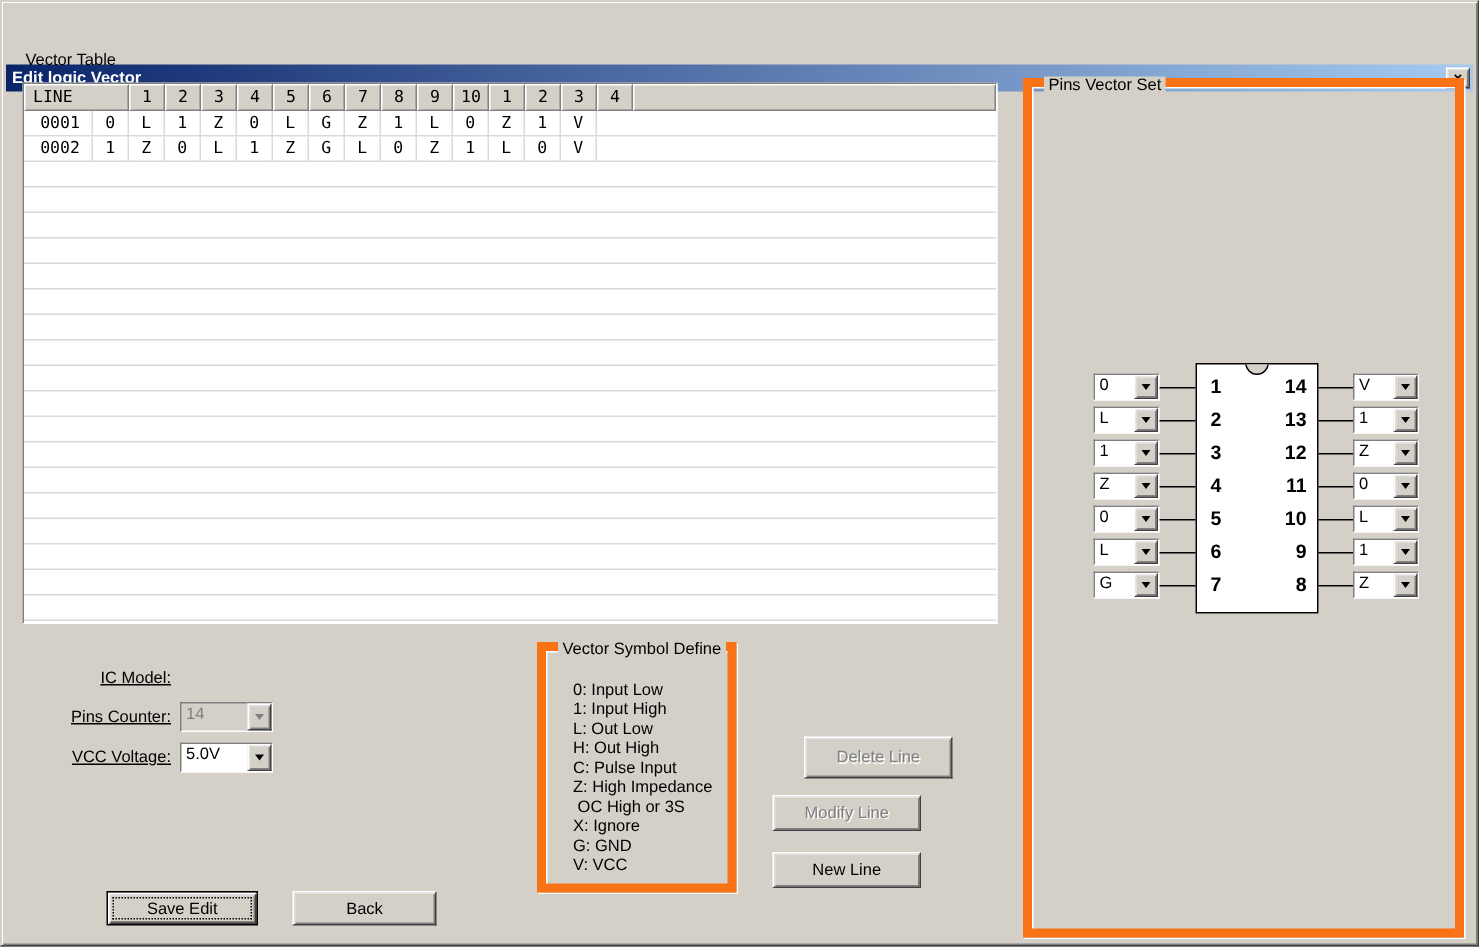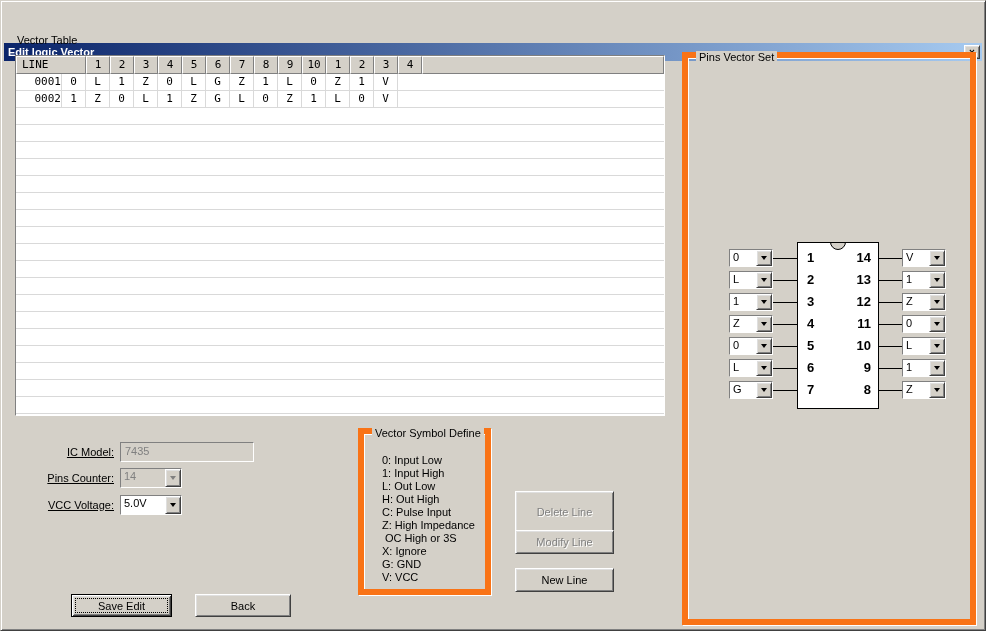--- a/index.html
+++ b/index.html
@@ -56,21 +56,21 @@
   }
   .th.line-col { width: 70px; text-align: left; padding-left: 5px; }
   .th.fill { flex: 1; width: auto; }
   .tr { display: flex; height: 17px; border-bottom: 1px solid #d9d9d9; }
   .td {
     width: 24px; flex: none;
     border-right: 1px solid #d9d9d9;
     font-family: "DejaVu Sans Mono", monospace; font-size: 11px;
     line-height: 16px; text-align: center; color: #000;
   }
-  .td.line-col { width: 46px; text-align: right; padding-left: 3px; }
+  .td.line-col { width: 46px; text-align: center; padding-left: 3px; }
   .td.fill { flex: 1; width: auto; border-right: none; }
 
   
   .form-label { position: absolute; left: 10px; width: 103px; text-align: right; font-size: 11px; text-decoration: underline; }
   .textbox {
     position: absolute;
     border: 1px solid; border-color: #808080 #ffffff #ffffff #808080;
     background: #fff; padding-left: 4px; line-height: 17px; font-size: 11px;
   }
   .textbox.disabled { background: var(--dialog-bg, #d4d0c8); color: var(--disabled-text, #808080); }
@@ -222,23 +222,20 @@
         <div class="tr empty"></div>
         <div class="tr empty"></div>
         <div class="tr empty"></div>
         <div class="tr empty"></div>
         <div class="tr empty"></div>
         <div class="tr empty"></div>
       </div>
   </div>
 
   <div class="form-label" style="top:445px">IC Model:</div>
-  <div class="textbox disabled" style="left:119px;top:441px;width:134px;height:20px">
-    <span>7435</span>
-  </div>
 
   <div class="form-label" style="top:471px">Pins Counter:</div>
   <div class="combo disabled" style="left:119px;top:467px;width:62px;height:20px">
     <div class="combo-val">14</div>
     <div class="combo-btn">
         <span class="arrow-down"></span>
       </div>
   </div>
 
   <div class="form-label" style="top:498px">VCC Voltage:</div>
@@ -258,21 +255,21 @@
         <div class="sym-line">H: Out High</div>
         <div class="sym-line">C: Pulse Input</div>
         <div class="sym-line">Z: High Impedance</div>
         <div class="sym-line"> OC High or 3S</div>
         <div class="sym-line">X: Ignore</div>
         <div class="sym-line">G: GND</div>
         <div class="sym-line">V: VCC</div>
       </div>
   </div>
 
-  <button class="btn3d disabled" style="left:514px;top:490px;width:99px;height:41px">Delete Line</button>
+  <button class="btn3d disabled" style="left:535px;top:490px;width:99px;height:28px">Delete Line</button>
   <button class="btn3d disabled" style="left:514px;top:529px;width:99px;height:24px">Modify Line</button>
   <button class="btn3d" style="left:514px;top:567px;width:99px;height:24px">New Line</button>
 
   <button class="btn3d default" style="left:70px;top:593px;width:101px;height:23px">Save Edit</button>
   <button class="btn3d" style="left:194px;top:593px;width:96px;height:23px">Back</button>
 
   <div class="groupbox" id="pins-group" style="left:681px;top:51px;width:294px;height:573px">
     <span class="group-label">Pins Vector Set</span>
     <div class="chip">
       <div class="chip-notch"></div>

